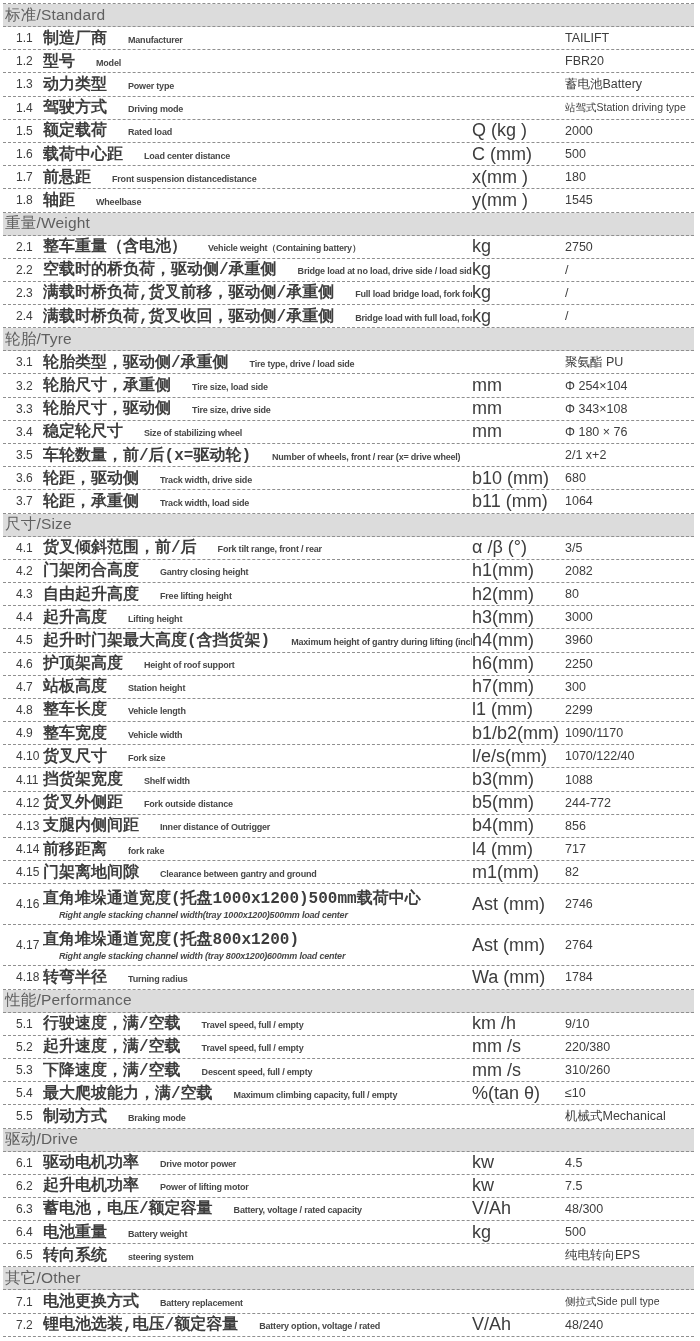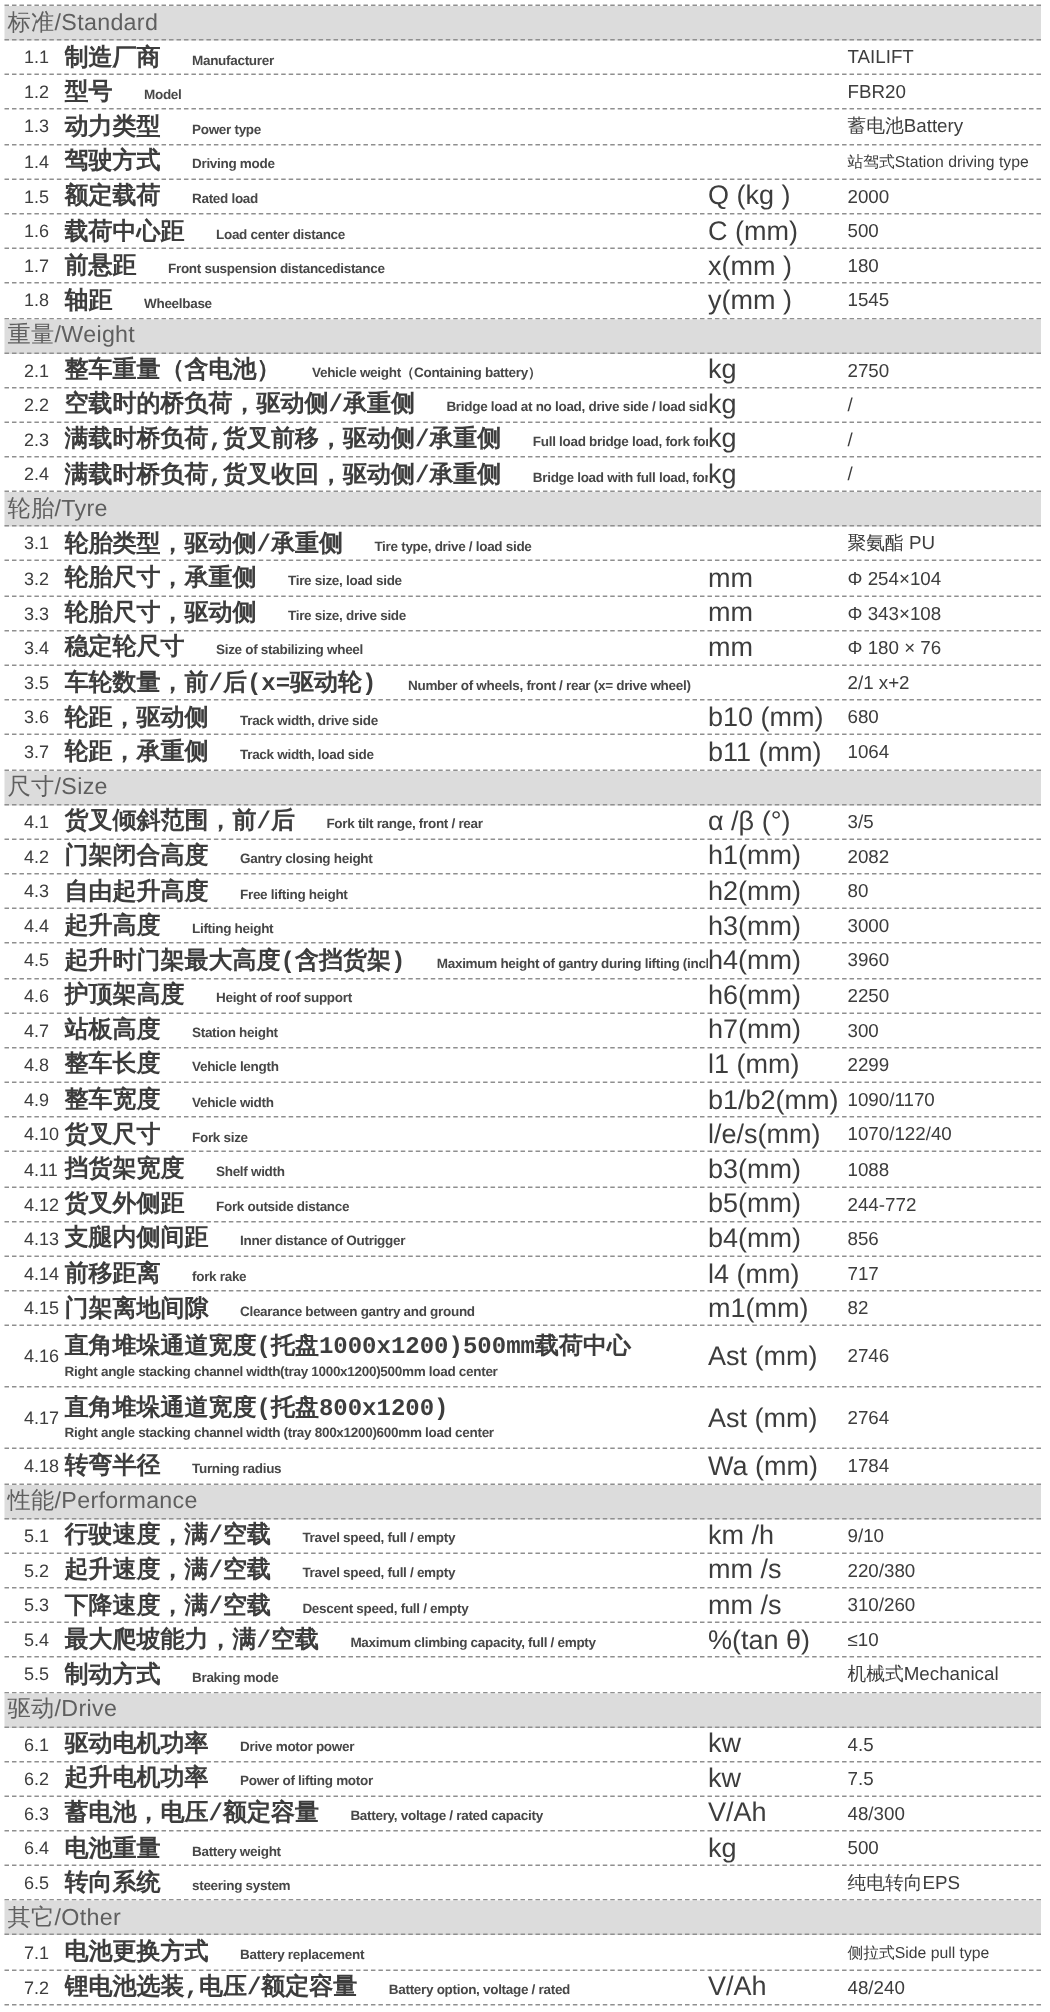--- a/index.html
+++ b/index.html
@@ -43,21 +43,21 @@
     flex:1;min-width:0;
     white-space:nowrap;overflow:hidden;
     padding-right:3px;
   }
   .cn{font-size:16px;font-weight:700;font-family:Liberation Mono, monospace;}
   .en{
     font-size:9px;margin-left:21px;
     letter-spacing:-0.2px;color:#474747;font-weight:700;
   }
   .two-line .col-label{white-space:normal;line-height:1.15;}
-  .two-line .en{display:block;margin-left:0;margin-top:2px;}
+  .two-line .en{display:block;margin-left:16px;margin-top:2px;font-style:italic;}
   .col-unit{flex:none;width:93px;font-size:18px;}
   .col-value{flex:none;width:129px;font-size:12.5px;white-space:nowrap;}
   .col-value.small{font-size:10.5px;}
 </style>
 </head>
 <body>
 
 <div class="spec-table">
   <div class="section-header">
     <span>标准/Standard</span>

